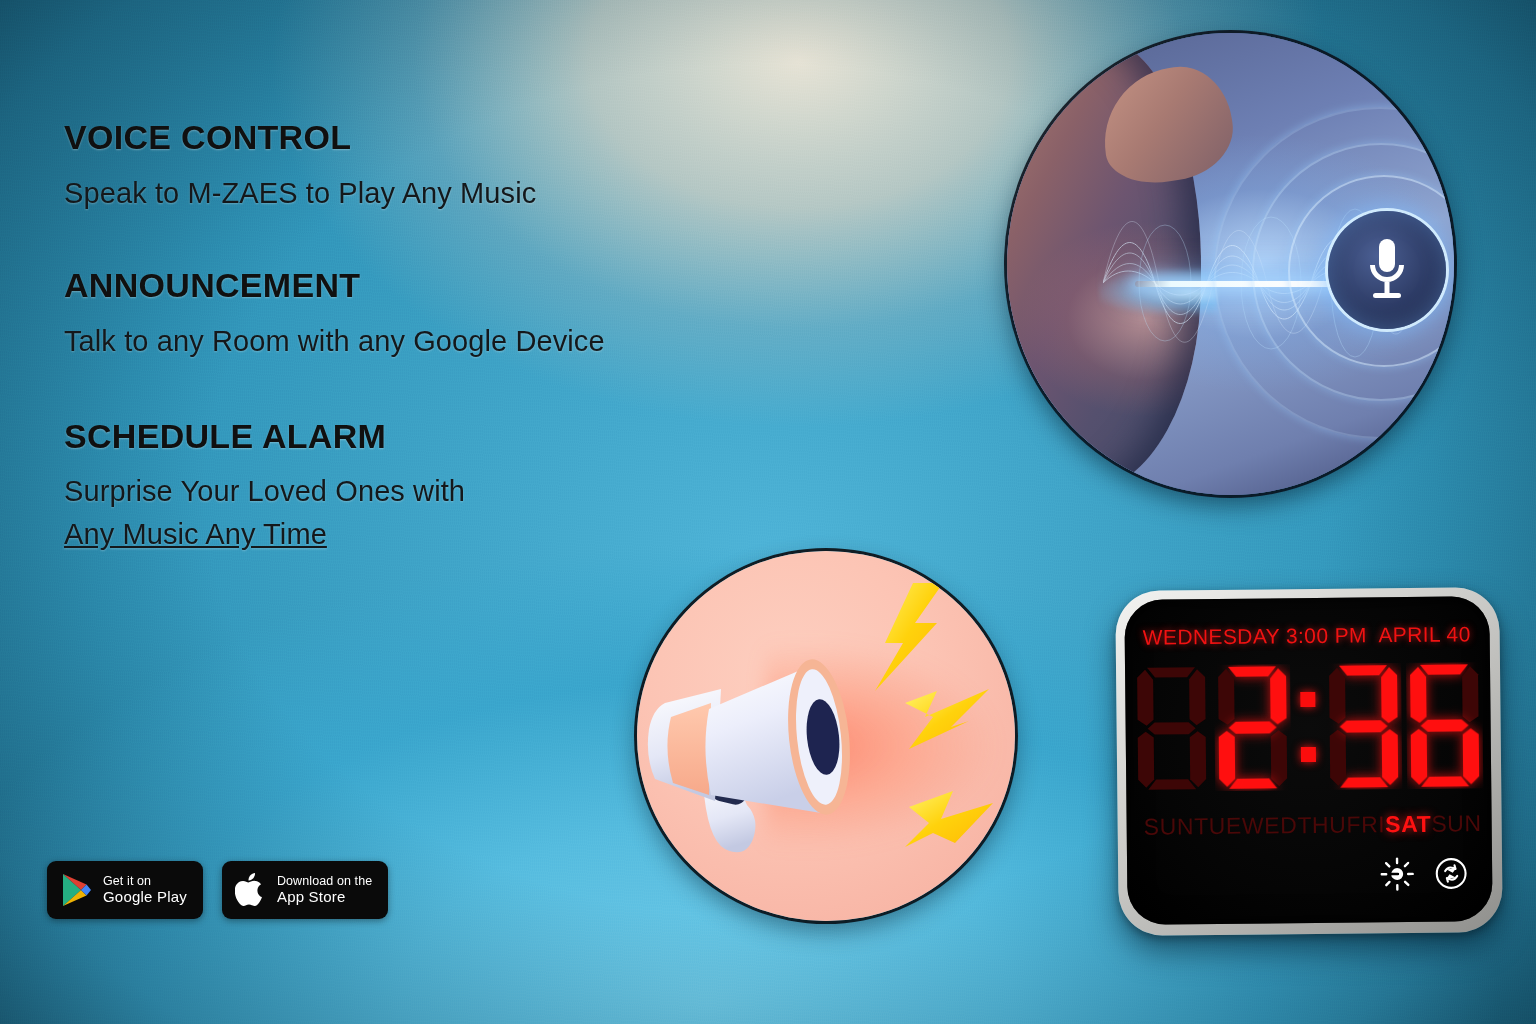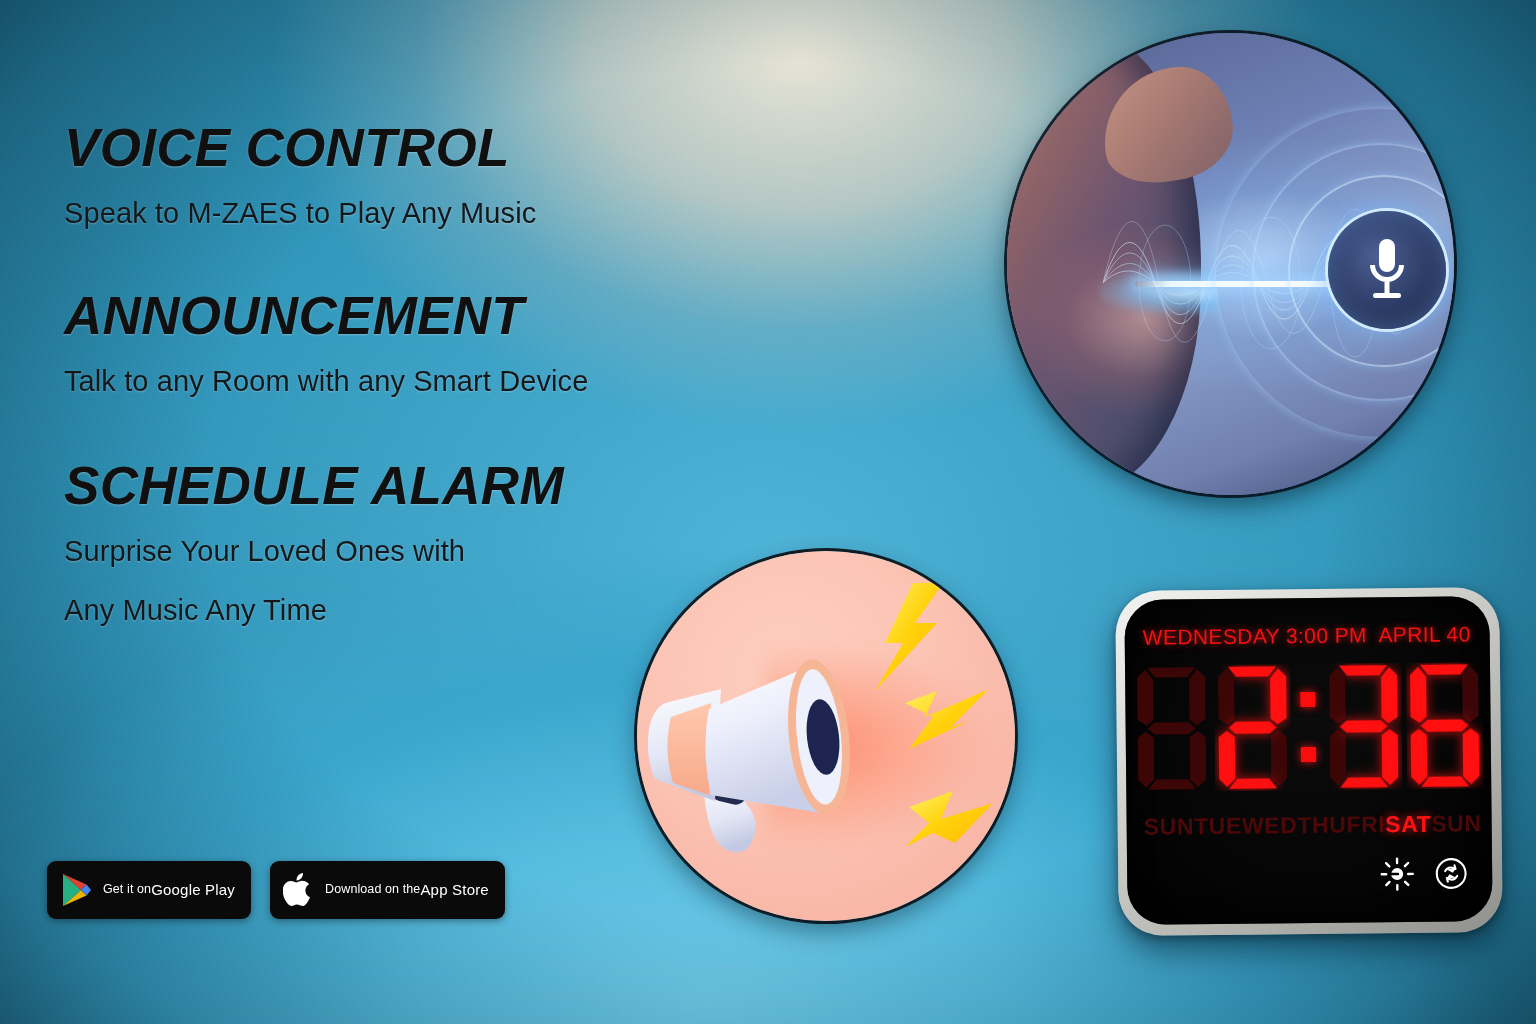--- a/index.html
+++ b/index.html
@@ -52,27 +52,26 @@
     position: absolute;
     left: 64px;
     top: 120px;
     width: 820px;
     z-index: 6;
   }
   .feature { margin-bottom: 56px; }
   .feature:nth-child(2) { margin-bottom: 58px; }
 
   .feature-title {
-    font-size: 53px;
+    font-size: 34px;
     font-weight: 700;
     letter-spacing: 0.3px;
     color: #101010;
     line-height: 1.05;
     text-shadow: 0 1px 2px rgba(255,255,255,0.30);
-    font-style: italic;
   }
   .feature-sub {
     margin-top: 18px;
     font-size: 29px;
     font-weight: 400;
     color: #14181b;
     line-height: 1.33;
     letter-spacing: 0.1px;
     text-shadow: 0 1px 2px rgba(255,255,255,0.25);
   }
@@ -90,21 +89,21 @@
     height: 58px;
     background: #0a0a0a;
     border-radius: 9px;
     display: flex;
     align-items: center;
     gap: 10px;
     padding: 0 16px 0 13px;
     box-shadow: 0 2px 7px rgba(0,0,0,0.38);
     cursor: pointer;
   }
-  .badge-text { display: flex; flex-direction: row; justify-content: center; }
+  .badge-text { display: flex; flex-direction: column; justify-content: center; }
   .badge-small {
     color: #ffffff;
     font-size: 12.5px;
     line-height: 1.15;
     font-weight: 400;
     letter-spacing: 0.1px;
   }
   .badge-big {
     color: #ffffff;
     font-size: 15px;
@@ -271,21 +270,21 @@
   }
   .clock-days {
     position: absolute;
     top: 214px; left: 0; right: 0;
     display: flex;
     justify-content: space-between;
     padding: 0 16px 0 17px;
     font-size: 23px;
     letter-spacing: 0.6px;
   }
-  .day { color: #4a0808; font-weight: bold; }
+  .day { color: #4a0808; }
   .day.active {
     color: #ff1111;
     font-weight: 700;
     text-shadow: 0 0 10px rgba(255,25,25,0.85);
     text-align: center;
   }
   .clock-controls {
     position: absolute;
     bottom: 31px; right: 24px;
     display: flex; align-items: center; gap: 20px;
@@ -306,27 +305,27 @@
 
   <div class="features">
 
     <div class="feature">
       <div class="feature-title">VOICE CONTROL</div>
       <div class="feature-sub">Speak to M-ZAES to Play Any Music</div>
     </div>
 
     <div class="feature">
       <div class="feature-title">ANNOUNCEMENT</div>
-      <div class="feature-sub">Talk to any Room with any Smart Device</div>
+      <div class="feature-sub">Talk to any Room with any Google Device</div>
     </div>
 
     <div class="feature">
       <div class="feature-title">SCHEDULE ALARM</div>
       <div class="feature-sub">Surprise Your Loved Ones with</div>
-      <div class="feature-sub" style="margin-top:20px;">Any Music Any Time</div>
+      <div class="feature-sub" style="margin-top:4px;text-decoration:underline;">Any Music Any Time</div>
     </div>
 
   </div>
 
   <div class="voice-circle">
     <div class="sky"></div>
     <div class="face"></div>
     <div class="nose"></div>
     <div class="lip-glow"></div>
 

